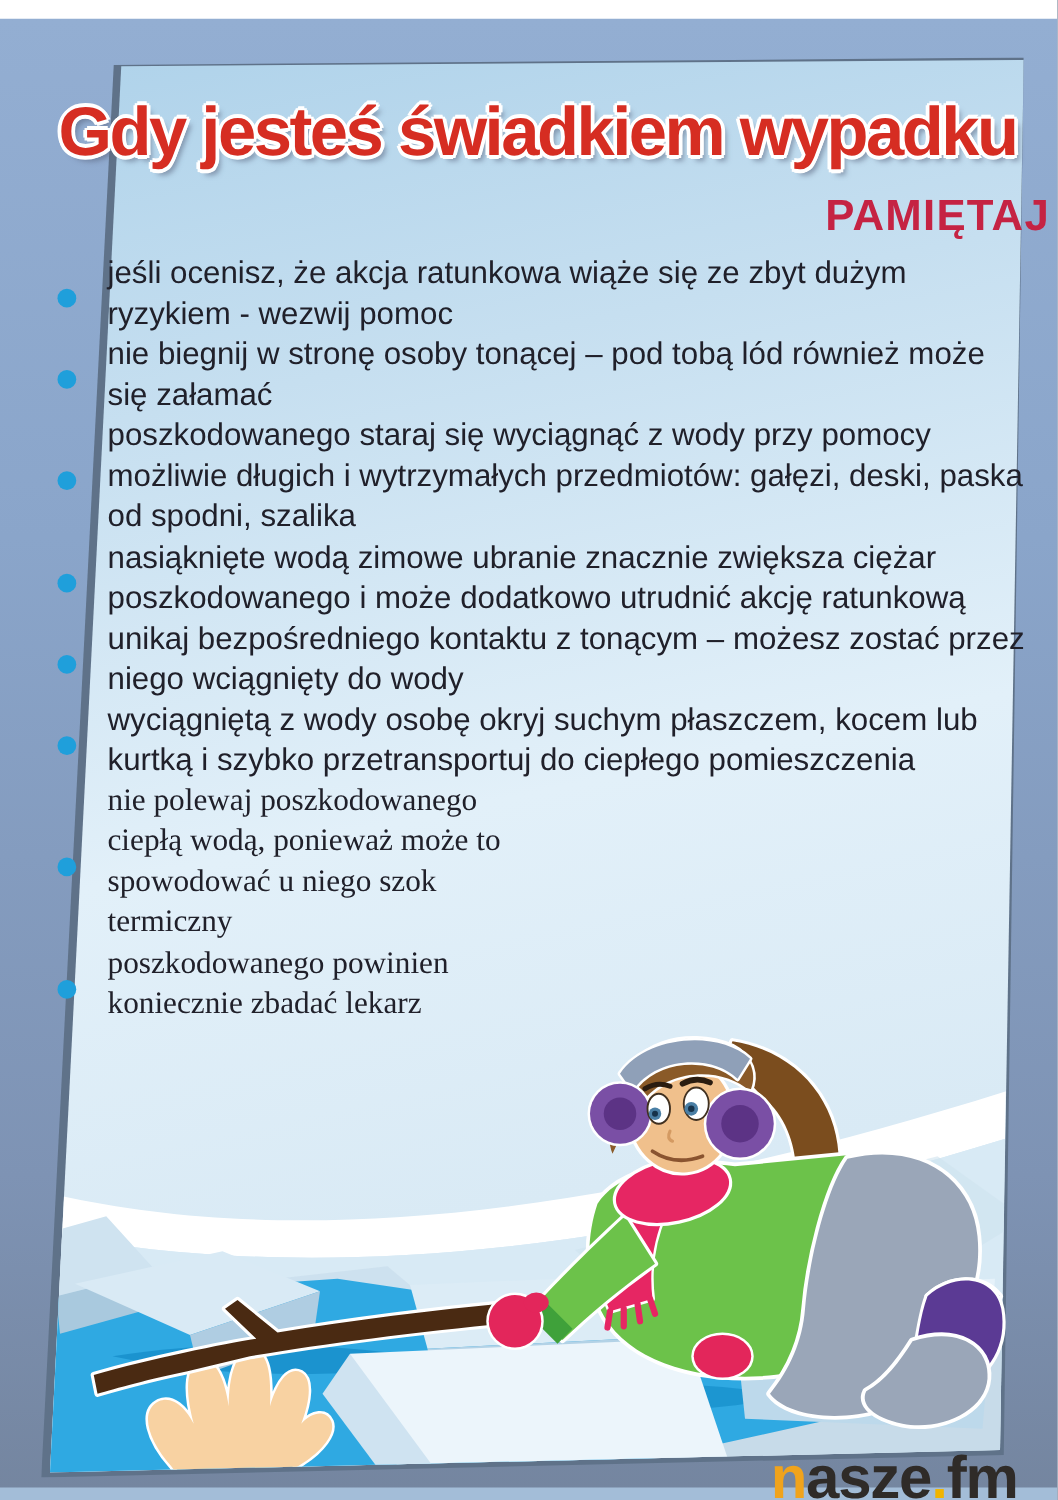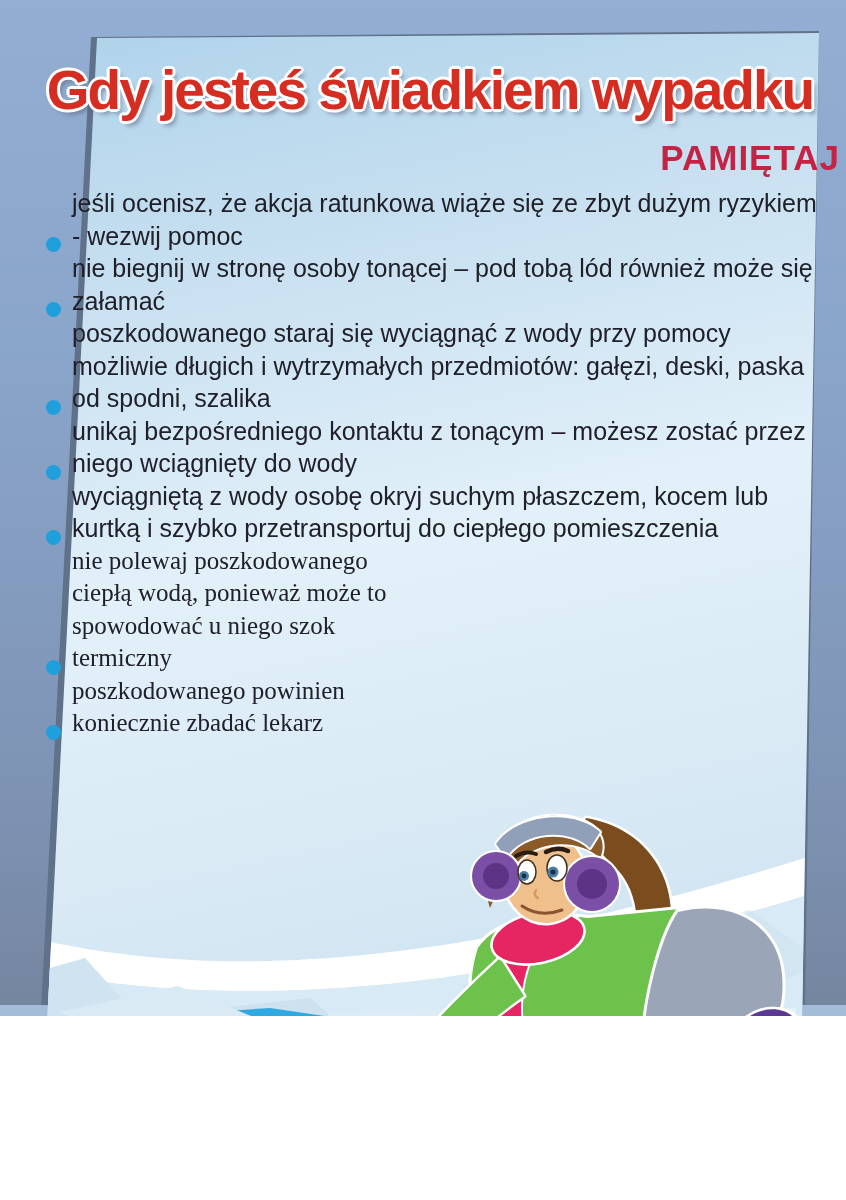--- a/index.html
+++ b/index.html
@@ -1,19 +1,20 @@
 <!DOCTYPE html>
 <html><head>
 <meta charset="utf-8">
 <style>
   html,body { margin:0; padding:0; }
   body { font-family:"Liberation Sans", sans-serif; }
   .stage {
-    position:relative; width:846px; height:1016px; overflow:hidden;
+    position:relative; width:846px; height:1186px; overflow:hidden;
     background:linear-gradient(180deg,#93aed2 0%,#8aa5ca 35%,#7e93b4 78%,#74859f 100%);
+    margin-top:15px;
   }
   
   .card-edge {
     position:absolute; inset:0; z-index:1; background:#5f7289;
     clip-path:polygon(91px 37px, 819px 31px, 803px 1149px, 33px 1167px);
   }
   .card {
     position:absolute; inset:0; z-index:2;
     clip-path:polygon(97px 38px, 819px 33px, 800px 1145px, 40px 1163px);
     background:linear-gradient(168deg,#aed2ea 2%,#c6dff0 25%,#e2f0f9 52%,#d9eaf5 76%,#cde2f0 96%);
@@ -29,21 +30,21 @@
                  4px 5px 4px rgba(90,100,125,.55);
   }
   .subtitle {
     position:absolute; z-index:6; top:138px; left:40px; width:800px;
     text-align:right; font-size:35px; font-weight:bold; color:#c52343; letter-spacing:1px;
   }
   .bullets {
     position:absolute; z-index:6; top:187px; left:46px; width:778px;
     margin:0; padding:0; list-style:none;
   }
-  .bullets li { display:flex; gap:11px; align-items:flex-end; }
+  .bullets li { display:flex; gap:25px; align-items:center; }
   .dot { width:15px; height:15px; border-radius:50%; background:#1f9fdb; margin-top:8px; flex:0 0 auto; }
   .txt { font-size:25px; line-height:32.5px; color:#20202a; }
   li.narrow .txt { max-width:352px;font-family:Liberation Serif, serif; }
 
   .scene { position:absolute; left:30px; top:770px; z-index:5; }
 
   .logo {
     position:absolute; z-index:7; top:1140px; right:32px;
     font-size:48px; font-weight:bold; letter-spacing:-1px;
   }
@@ -67,20 +68,24 @@
         <span class="dot"></span>
         <span class="txt">jeśli ocenisz, że akcja ratunkowa wiąże się ze zbyt dużym ryzykiem - wezwij pomoc</span>
       </li>
     <li>
         <span class="dot"></span>
         <span class="txt">nie biegnij w stronę osoby tonącej – pod tobą lód również może się załamać</span>
       </li>
     <li>
         <span class="dot"></span>
         <span class="txt">poszkodowanego staraj się wyciągnąć z wody przy pomocy możliwie długich i wytrzymałych przedmiotów: gałęzi, deski, paska od spodni, szalika</span>
+      </li>
+    <li>
+        <span class="dot"></span>
+        <span class="txt">nasiąknięte wodą zimowe ubranie znacznie zwiększa ciężar poszkodowanego i może dodatkowo utrudnić akcję ratunkową</span>
       </li>
     <li>
         <span class="dot"></span>
         <span class="txt">unikaj bezpośredniego kontaktu z tonącym – możesz zostać przez niego wciągnięty do wody</span>
       </li>
     <li>
         <span class="dot"></span>
         <span class="txt">wyciągniętą z wody osobę okryj suchym płaszczem, kocem lub kurtką i szybko przetransportuj do ciepłego pomieszczenia</span>
       </li>
     <li class="narrow">

